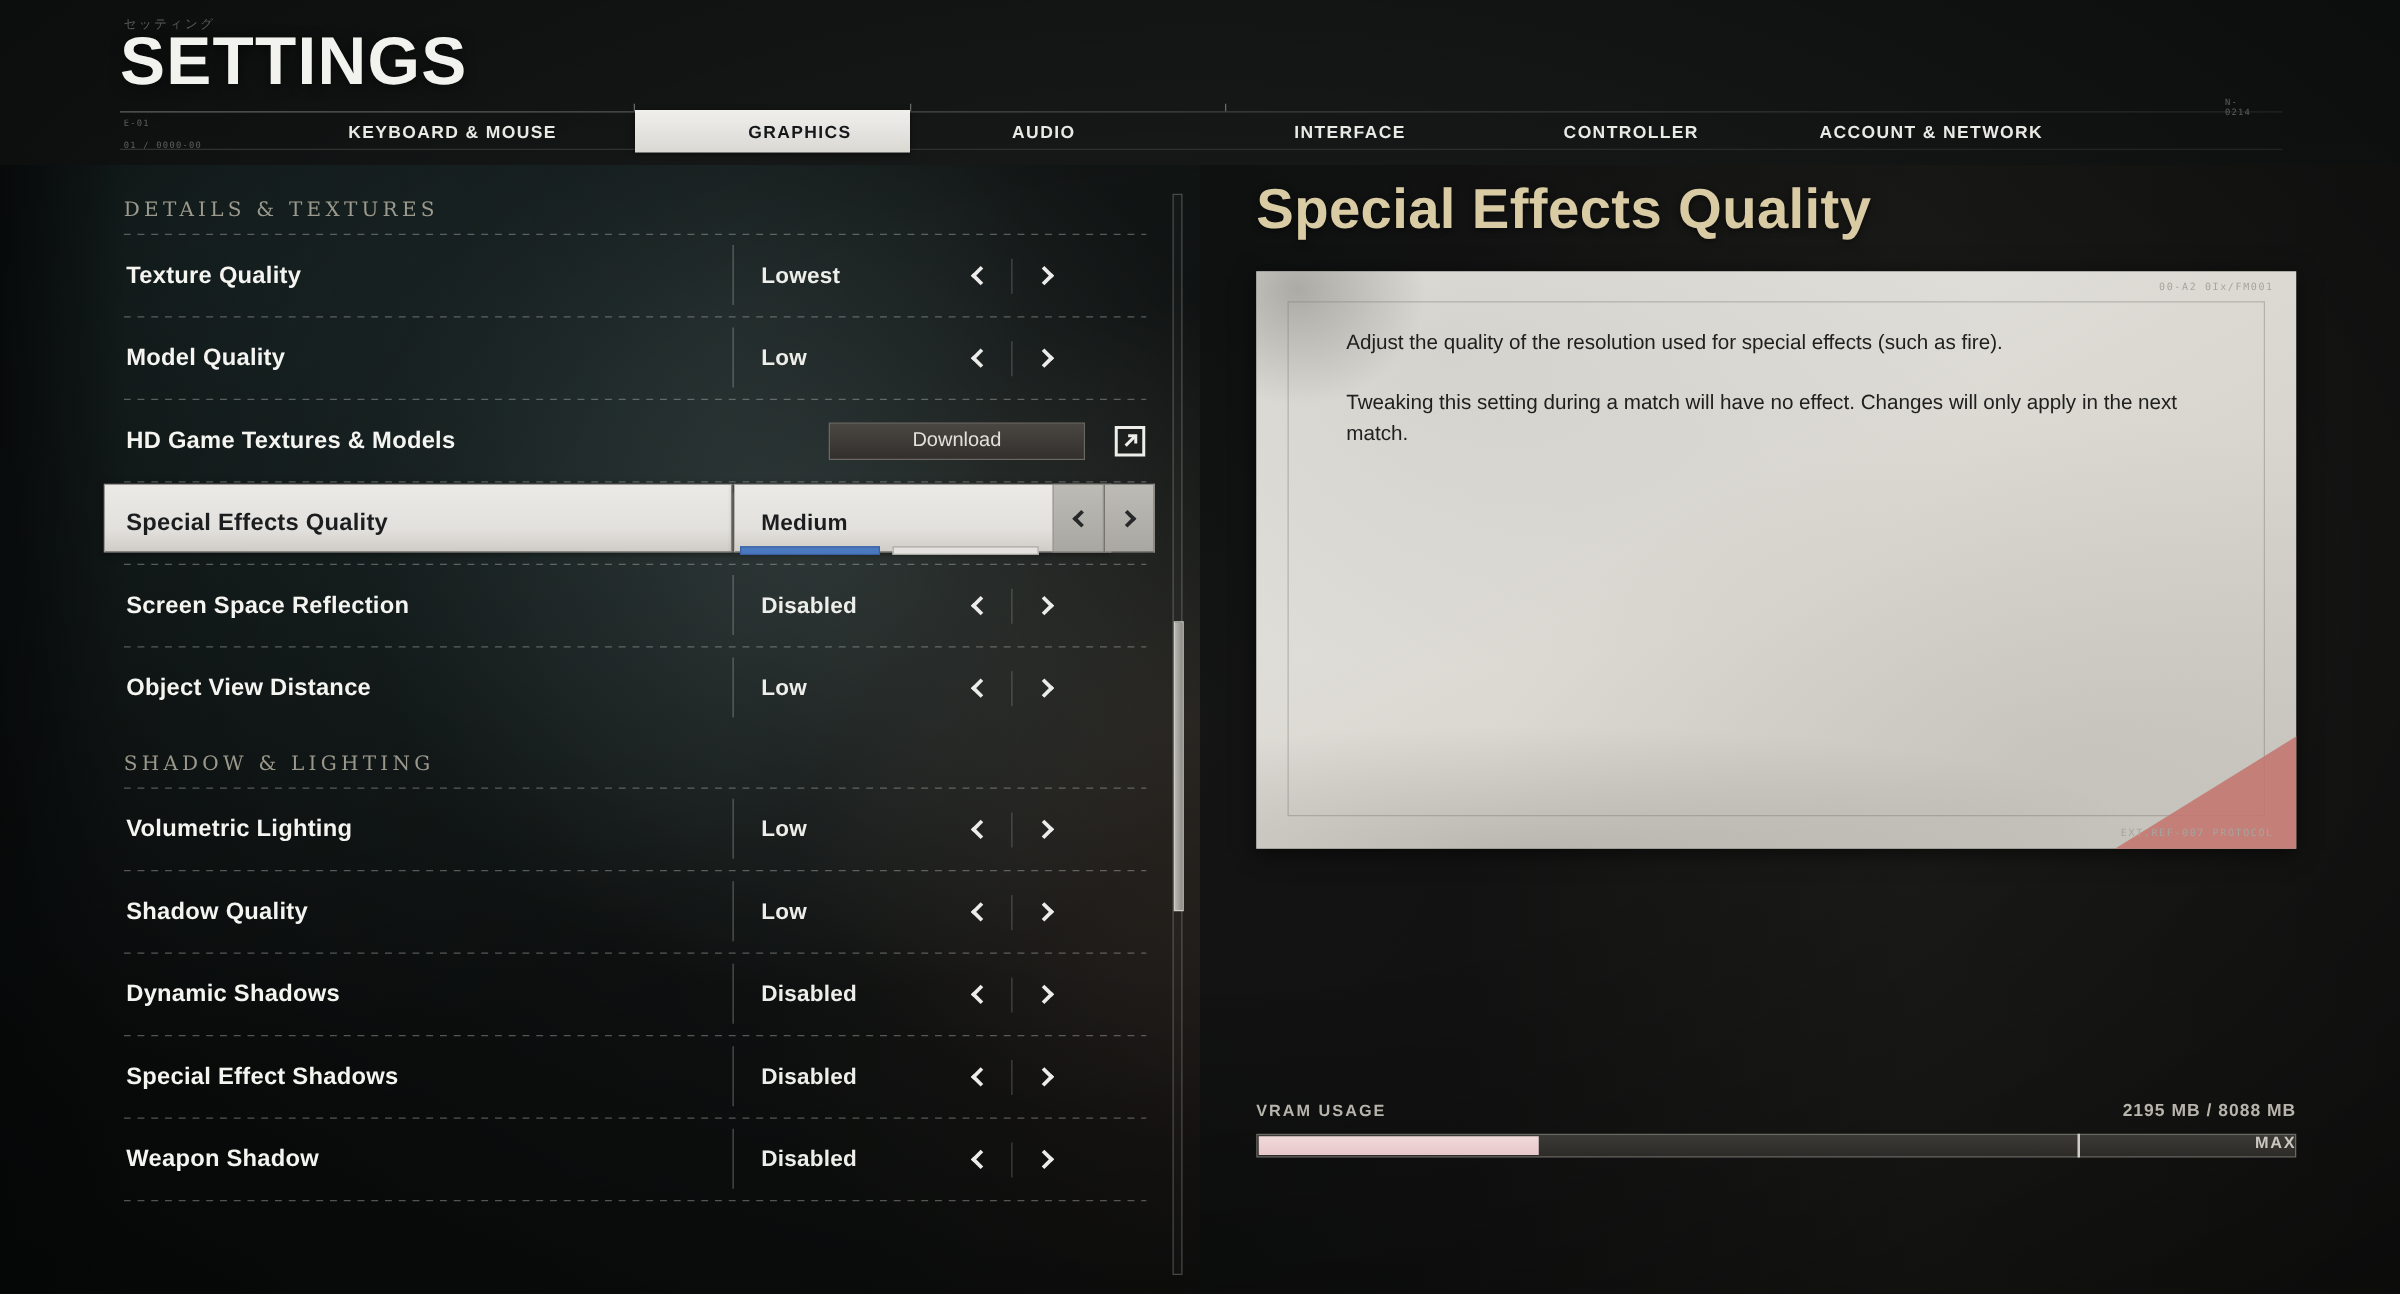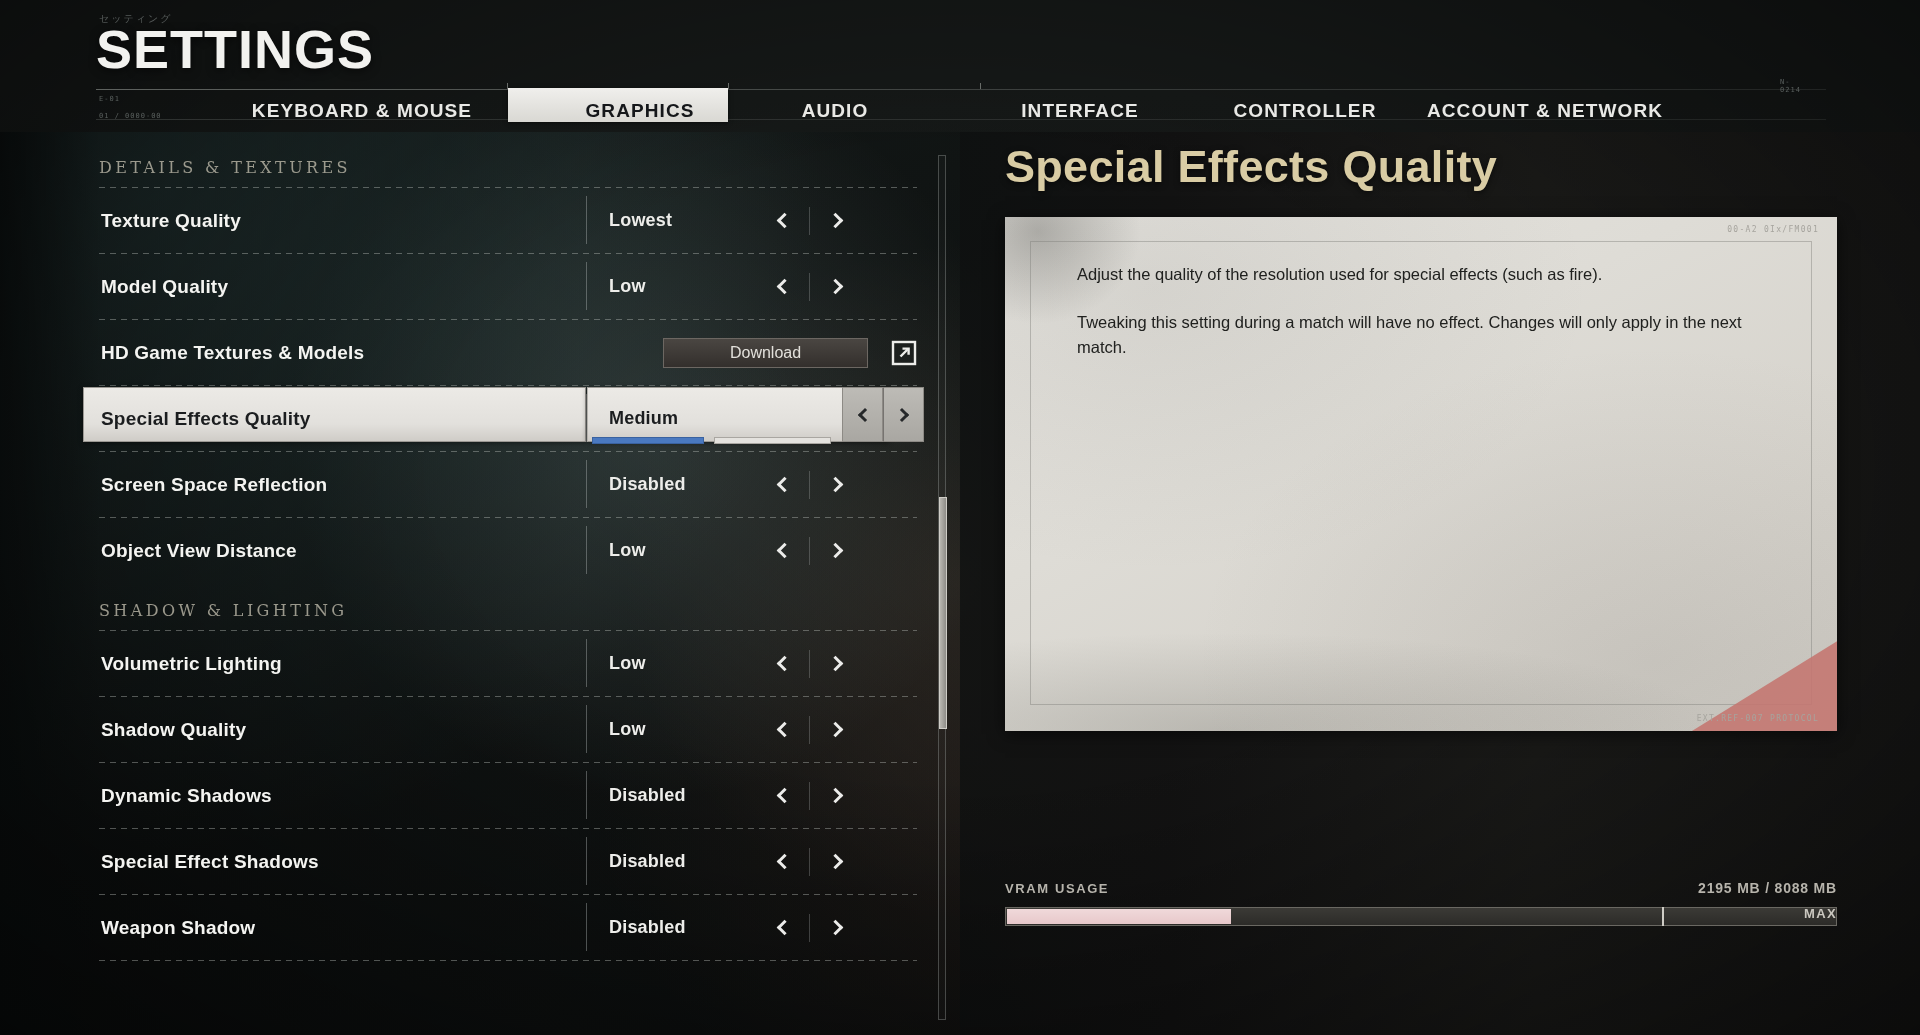--- a/index.html
+++ b/index.html
@@ -69,22 +69,22 @@
     background:linear-gradient(to right, rgba(120,125,122,.30), rgba(110,115,112,.18));
   }
   .hdr-mark{
     position:absolute; font-size:7px; letter-spacing:1px; color:#5a605e;
     font-family:"DejaVu Sans Mono", monospace;
   }
 
   #tabs { position:absolute; left:0; top:88px; width:1920px; height:36px; }
   .tab {
     position:absolute; top:0; height:34px;
-    display:flex; align-items:flex-end; justify-content:center;
-    font-size:19px; font-weight:bold; letter-spacing:1.1px;
+    display:flex; align-items:center; justify-content:center;
+    font-size:14px; font-weight:bold; letter-spacing:1.1px;
     color:#e9e9e6; cursor:pointer; white-space:nowrap;
   }
   .tab.active {
     background:linear-gradient(to bottom,#f0efec,#d9d8d3);
     color:#15171a;
     box-shadow:0 1px 4px rgba(0,0,0,.5);
   }
   .tick { position:absolute; top:-5px; width:1px; height:6px; background:rgba(175,180,175,.55); }
 
   
@@ -190,21 +190,21 @@
   }
 
   
   #right{ position:absolute; left:960px; top:0; width:960px; height:1035px; z-index:5; }
   .detail-title{
     position:absolute; left:45px; top:141px;
     font-size:45px; font-weight:bold; color:#d9cca4; letter-spacing:.3px;
     text-shadow:0 2px 6px rgba(0,0,0,.55);
   }
   .paper{
-    position:absolute; left:45px; top:217px; width:832px; height:514px;
+    position:absolute; left:45px; top:217px; width:832px; height:462px;
     background:
       radial-gradient(ellipse at 18% 14%, rgba(120,120,115,.13), rgba(255,255,255,0) 45%),
       radial-gradient(ellipse at 78% 86%, rgba(120,115,110,.14), rgba(255,255,255,0) 50%),
       linear-gradient(152deg,#e6e4df 0%, #dedcd6 38%, #d6d3cc 72%, #cecbc4 100%);
     box-shadow:0 3px 16px rgba(0,0,0,.6);
     overflow:hidden;
   }
   .paper-smudge1{
     position:absolute; left:0; top:0; width:150px; height:120px;
     background:radial-gradient(ellipse at 22% 12%, rgba(70,70,66,.32), rgba(255,255,255,0) 62%);

